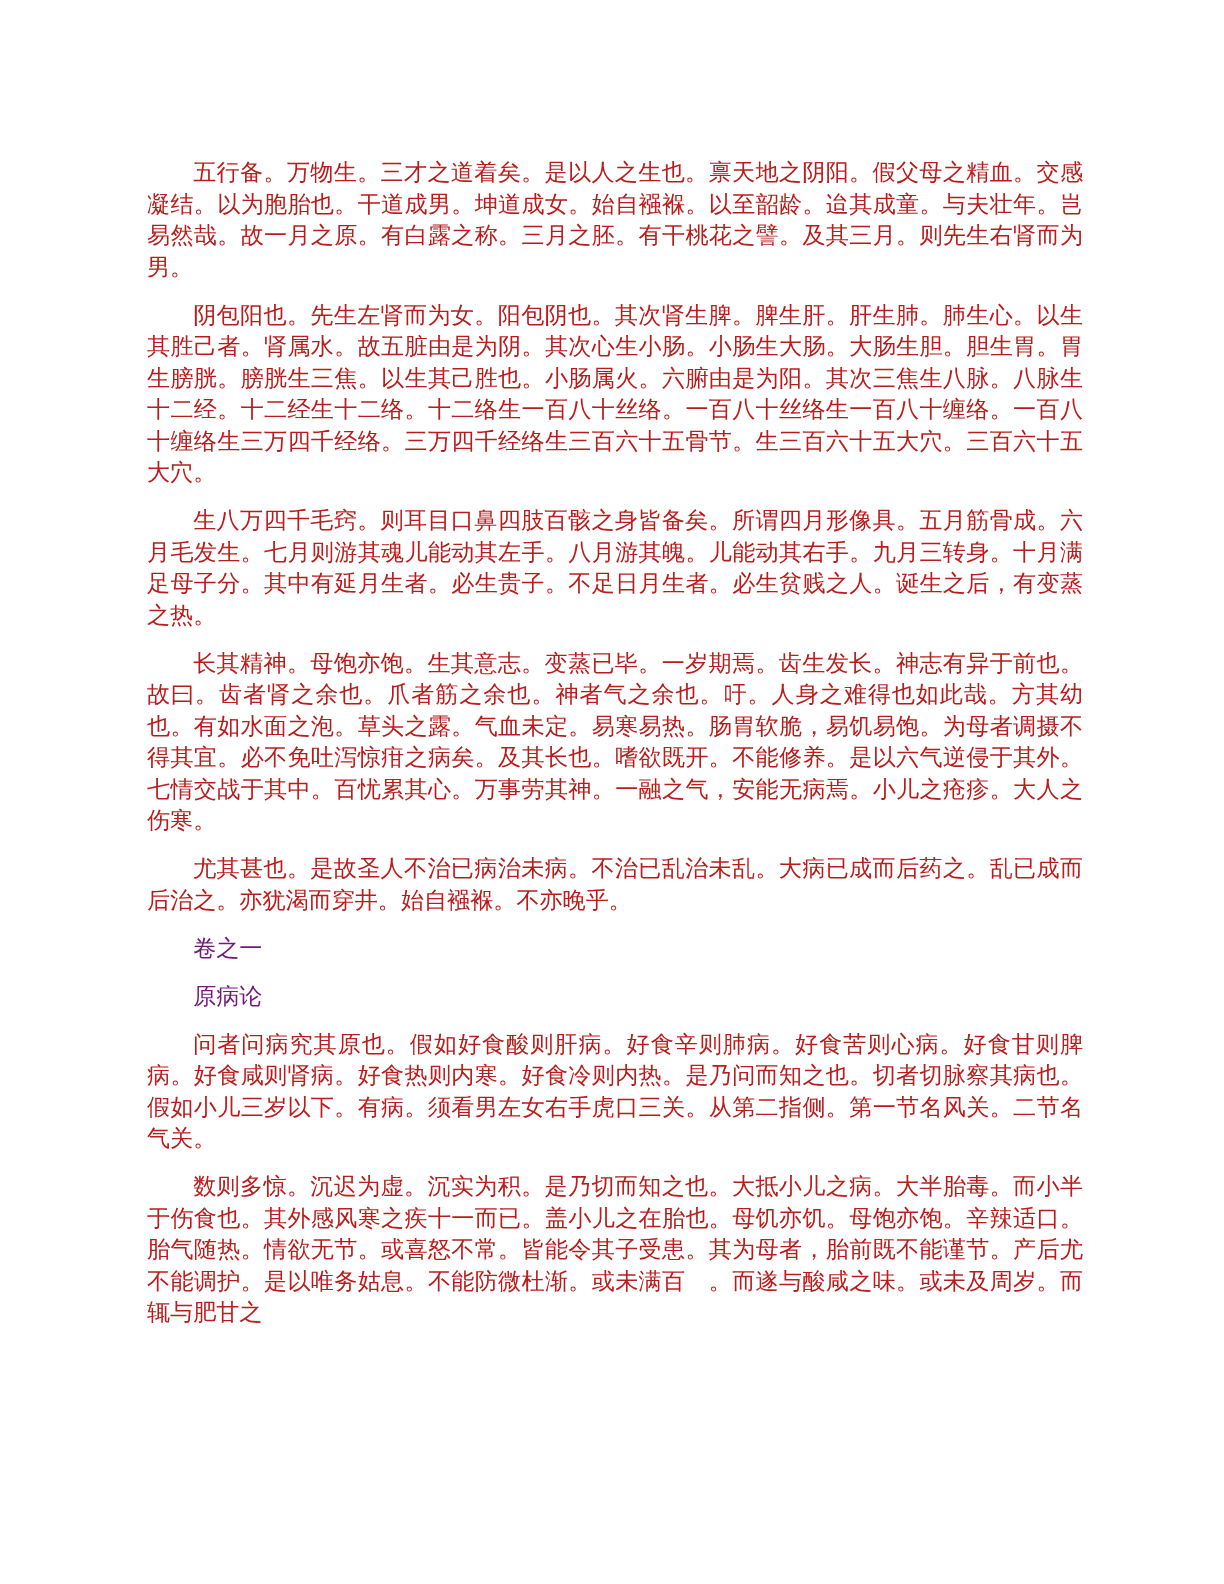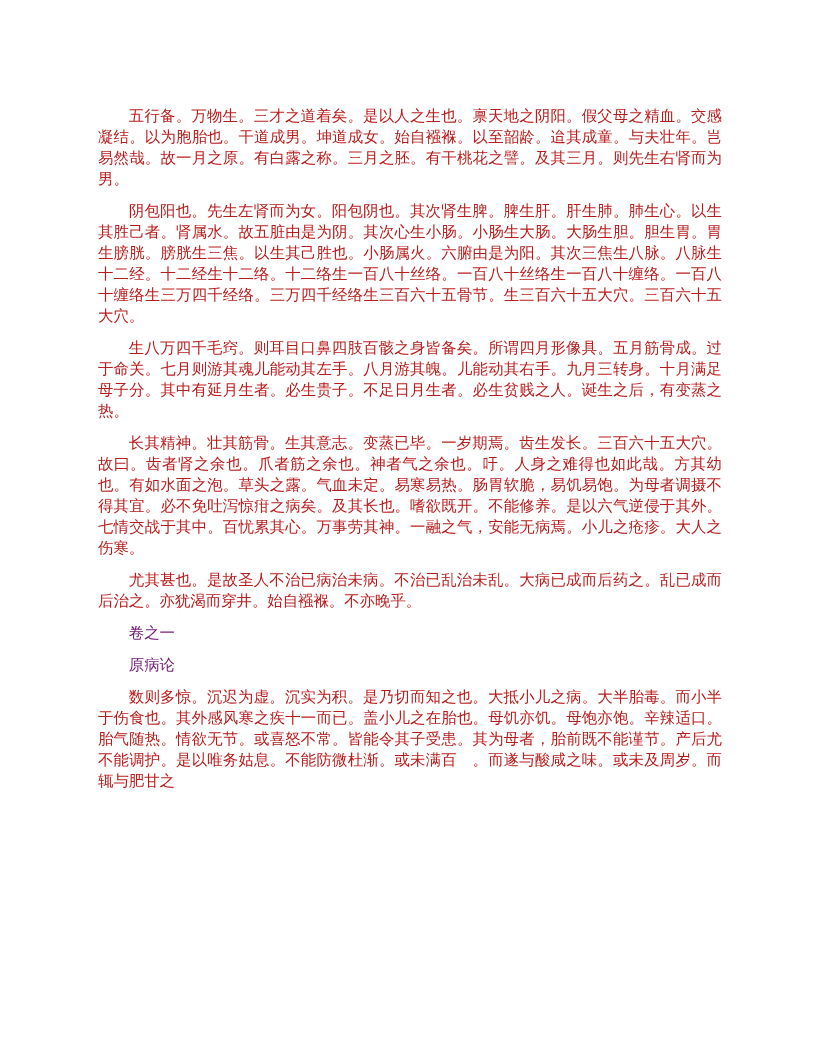--- a/index.html
+++ b/index.html
@@ -44,20 +44,21 @@
     text-indent: 2em;
   }
 </style>
 </head>
 <body>
 
 <div class="page">
   <div class="content">
     <p class="para">五行备。万物生。三才之道着矣。是以人之生也。禀天地之阴阳。假父母之精血。交感凝结。以为胞胎也。干道成男。坤道成女。始自襁褓。以至韶龄。迨其成童。与夫壮年。岂易然哉。故一月之原。有白露之称。三月之胚。有干桃花之譬。及其三月。则先生右肾而为男。</p>
     <p class="para">阴包阳也。先生左肾而为女。阳包阴也。其次肾生脾。脾生肝。肝生肺。肺生心。以生其胜己者。肾属水。故五脏由是为阴。其次心生小肠。小肠生大肠。大肠生胆。胆生胃。胃生膀胱。膀胱生三焦。以生其己胜也。小肠属火。六腑由是为阳。其次三焦生八脉。八脉生十二经。十二经生十二络。十二络生一百八十丝络。一百八十丝络生一百八十缠络。一百八十缠络生三万四千经络。三万四千经络生三百六十五骨节。生三百六十五大穴。三百六十五大穴。</p>
-    <p class="para">生八万四千毛窍。则耳目口鼻四肢百骸之身皆备矣。所谓四月形像具。五月筋骨成。过于命关。七月则游其魂儿能动其左手。八月游其魄。儿能动其右手。九月三转身。十月满足母子分。其中有延月生者。必生贵子。不足日月生者。必生贫贱之人。诞生之后，有变蒸之热。</p>
-    <p class="para">长其精神。壮其筋骨。生其意志。变蒸已毕。一岁期焉。齿生发长。三百六十五大穴。故曰。齿者肾之余也。爪者筋之余也。神者气之余也。吁。人身之难得也如此哉。方其幼也。有如水面之泡。草头之露。气血未定。易寒易热。肠胃软脆，易饥易饱。为母者调摄不得其宜。必不免吐泻惊疳之病矣。及其长也。嗜欲既开。不能修养。是以六气逆侵于其外。七情交战于其中。百忧累其心。万事劳其神。一融之气，安能无病焉。小儿之疮疹。大人之伤寒。</p>
+    <p class="para">生八万四千毛窍。则耳目口鼻四肢百骸之身皆备矣。所谓四月形像具。五月筋骨成。六月毛发生。七月则游其魂儿能动其左手。八月游其魄。儿能动其右手。九月三转身。十月满足母子分。其中有延月生者。必生贵子。不足日月生者。必生贫贱之人。诞生之后，有变蒸之热。</p>
+    <p class="para">长其精神。母饱亦饱。生其意志。变蒸已毕。一岁期焉。齿生发长。神志有异于前也。故曰。齿者肾之余也。爪者筋之余也。神者气之余也。吁。人身之难得也如此哉。方其幼也。有如水面之泡。草头之露。气血未定。易寒易热。肠胃软脆，易饥易饱。为母者调摄不得其宜。必不免吐泻惊疳之病矣。及其长也。嗜欲既开。不能修养。是以六气逆侵于其外。七情交战于其中。百忧累其心。万事劳其神。一融之气，安能无病焉。小儿之疮疹。大人之伤寒。</p>
     <p class="para">尤其甚也。是故圣人不治已病治未病。不治已乱治未乱。大病已成而后药之。乱已成而后治之。亦犹渴而穿井。始自襁褓。不亦晚乎。</p>
     <p class="heading">卷之一</p>
     <p class="heading">原病论</p>
+    <p class="para">问者问病究其原也。假如好食酸则肝病。好食辛则肺病。好食苦则心病。好食甘则脾病。好食咸则肾病。好食热则内寒。好食冷则内热。是乃问而知之也。切者切脉察其病也。假如小儿三岁以下。有病。须看男左女右手虎口三关。从第二指侧。第一节名风关。二节名气关。</p>
     <p class="para">数则多惊。沉迟为虚。沉实为积。是乃切而知之也。大抵小儿之病。大半胎毒。而小半于伤食也。其外感风寒之疾十一而已。盖小儿之在胎也。母饥亦饥。母饱亦饱。辛辣适口。胎气随热。情欲无节。或喜怒不常。皆能令其子受患。其为母者，胎前既不能谨节。产后尤不能调护。是以唯务姑息。不能防微杜渐。或未满百　。而遂与酸咸之味。或未及周岁。而辄与肥甘之</p>
   </div>
 </div>
 
 </body></html>

